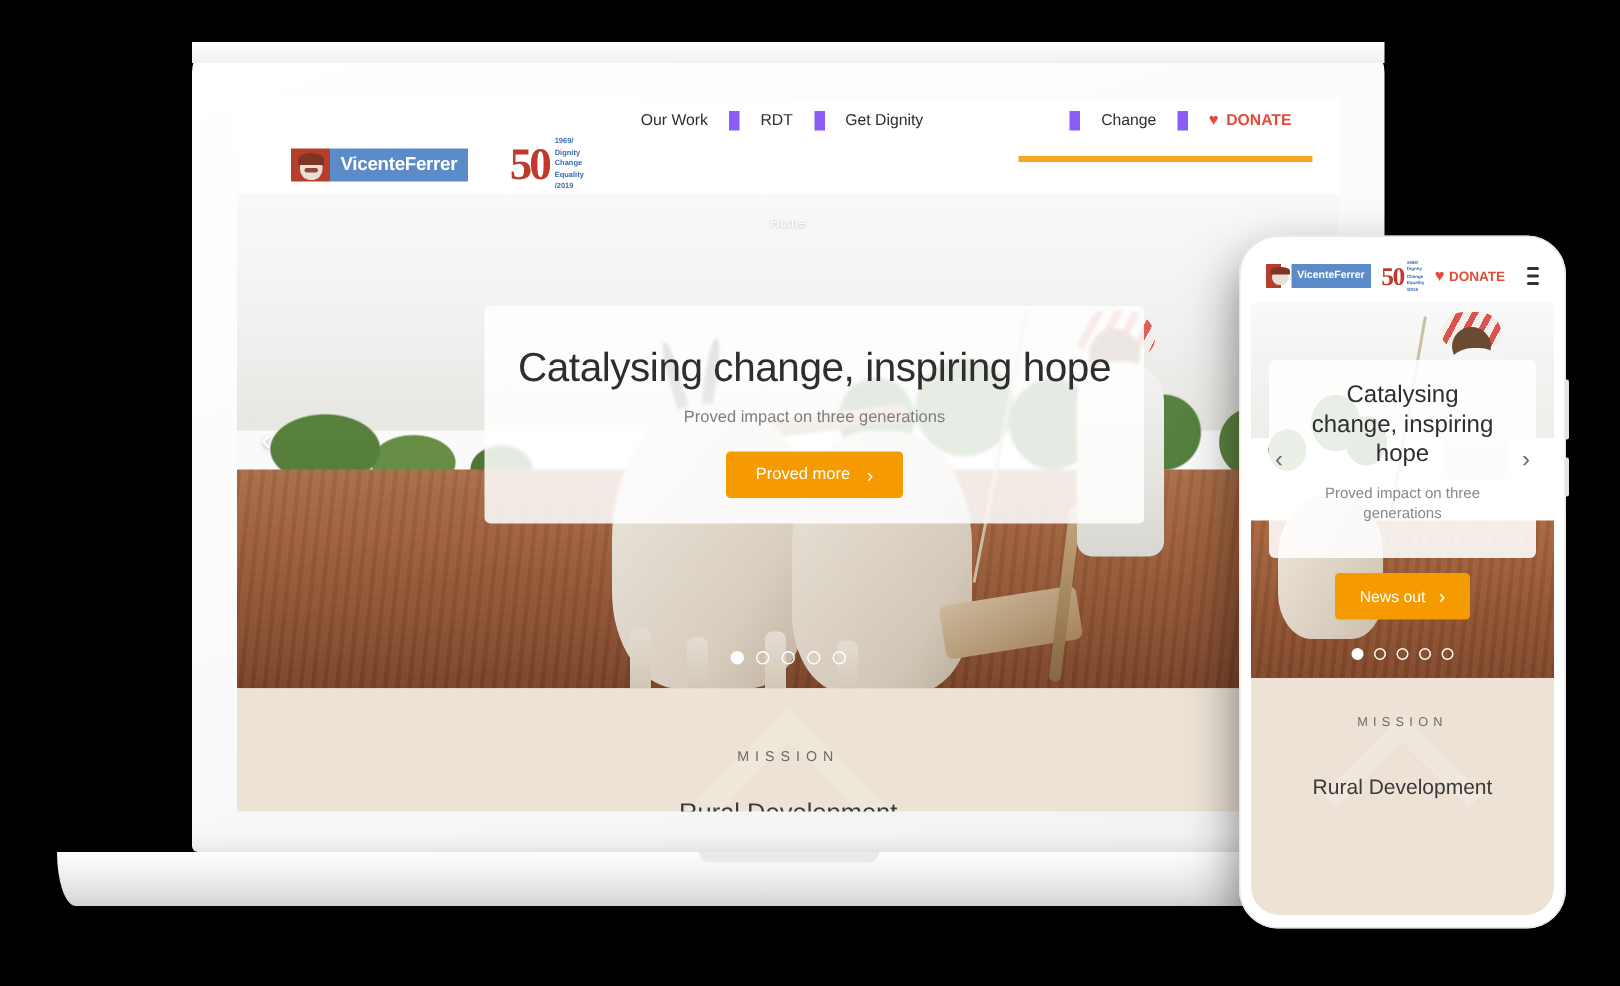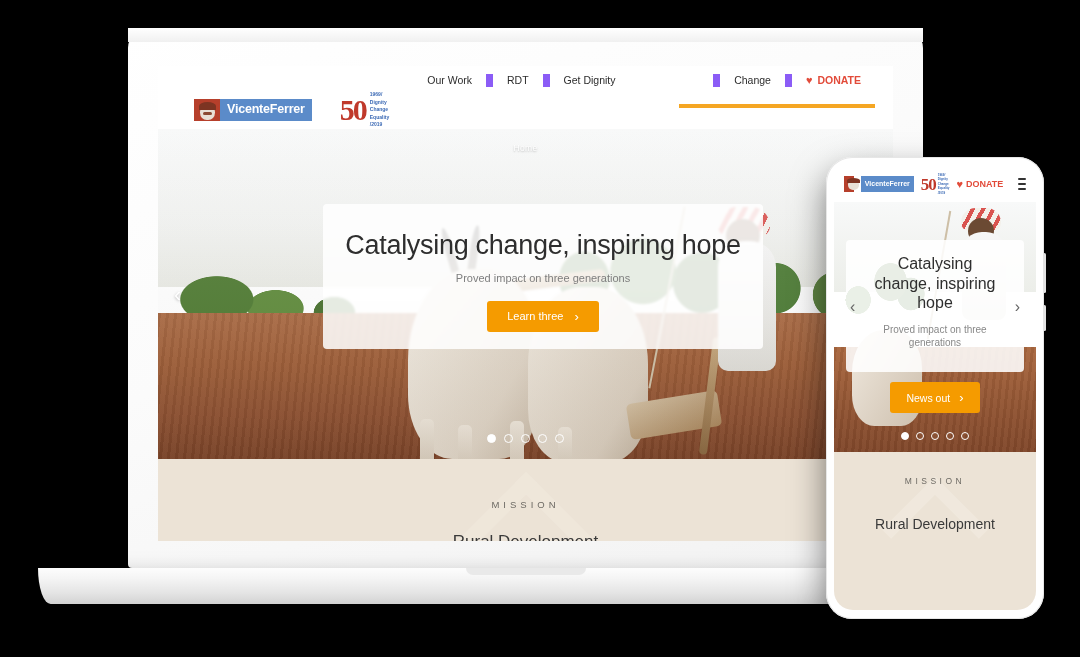--- a/index.html
+++ b/index.html
@@ -349,21 +349,21 @@
         </div>
 
         <div class="breadcrumb">Home</div>
 
         <div class="hero-arrow left">‹</div>
 
         <div class="hero-card">
           <div class="hero-title">Catalysing change, inspiring hope</div>
           <div class="hero-sub">Proved impact on three generations</div>
           <button class="btn-orange">
-            <span>Learn three</span>
+            <span>Proved more</span>
             <span class="chev">›</span>
           </button>
         </div>
 
         <div class="dots">
           <span class="dot on"></span>
           <span class="dot"></span>
           <span class="dot"></span>
           <span class="dot"></span>
           <span class="dot"></span>

